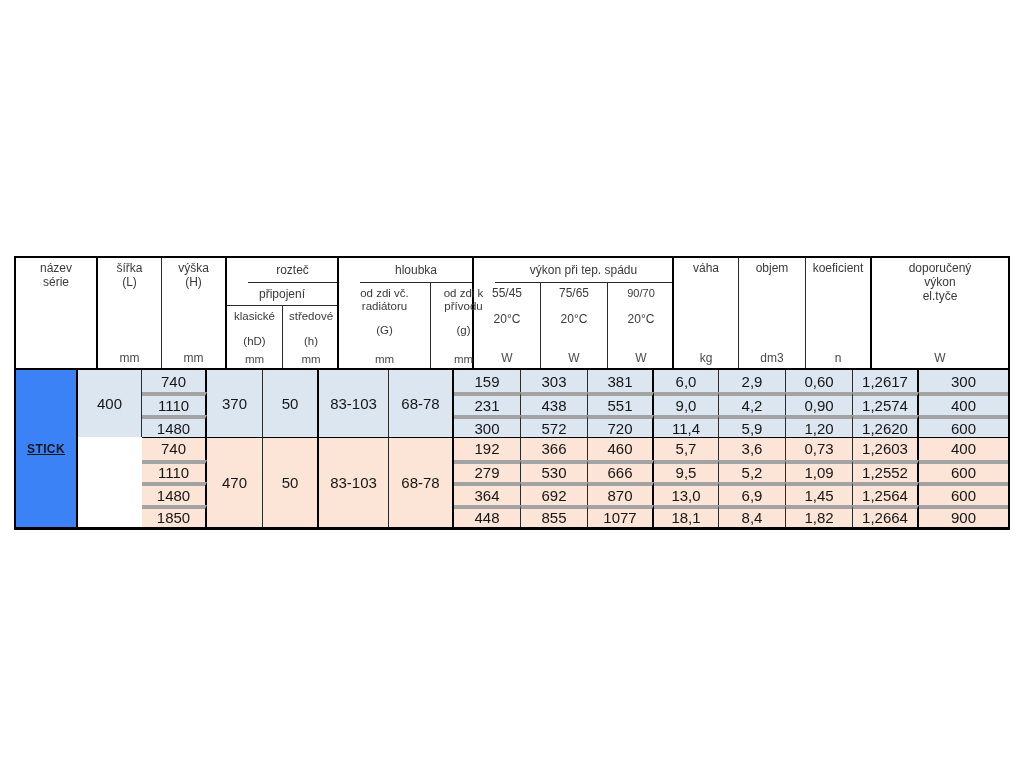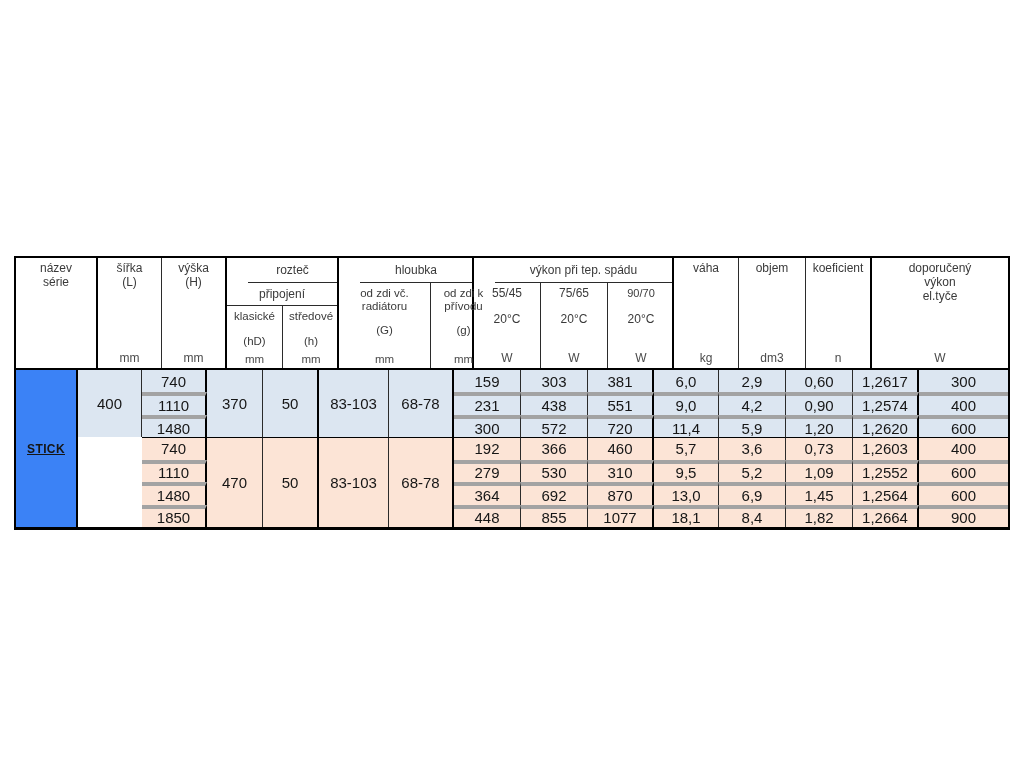--- a/index.html
+++ b/index.html
@@ -200,21 +200,21 @@
       <div class="dc blue brn tg" style="grid-area:3/9/4/10">572</div>
       <div class="dc peach brn tb" style="grid-area:4/9/5/10">366</div>
       <div class="dc peach brn tg" style="grid-area:5/9/6/10">530</div>
       <div class="dc peach brn tg" style="grid-area:6/9/7/10">692</div>
       <div class="dc peach brn tg" style="grid-area:7/9/8/10">855</div>
 
       <div class="dc blue brk" style="grid-area:1/10/2/11">381</div>
       <div class="dc blue brk tg" style="grid-area:2/10/3/11">551</div>
       <div class="dc blue brk tg" style="grid-area:3/10/4/11">720</div>
       <div class="dc peach brk tb" style="grid-area:4/10/5/11">460</div>
-      <div class="dc peach brk tg" style="grid-area:5/10/6/11">310</div>
+      <div class="dc peach brk tg" style="grid-area:5/10/6/11">666</div>
       <div class="dc peach brk tg" style="grid-area:6/10/7/11">870</div>
       <div class="dc peach brk tg" style="grid-area:7/10/8/11">1077</div>
 
       <div class="dc blue brn" style="grid-area:1/11/2/12">6,0</div>
       <div class="dc blue brn tg" style="grid-area:2/11/3/12">9,0</div>
       <div class="dc blue brn tg" style="grid-area:3/11/4/12">11,4</div>
       <div class="dc peach brn tb" style="grid-area:4/11/5/12">5,7</div>
       <div class="dc peach brn tg" style="grid-area:5/11/6/12">9,5</div>
       <div class="dc peach brn tg" style="grid-area:6/11/7/12">13,0</div>
       <div class="dc peach brn tg" style="grid-area:7/11/8/12">18,1</div>

